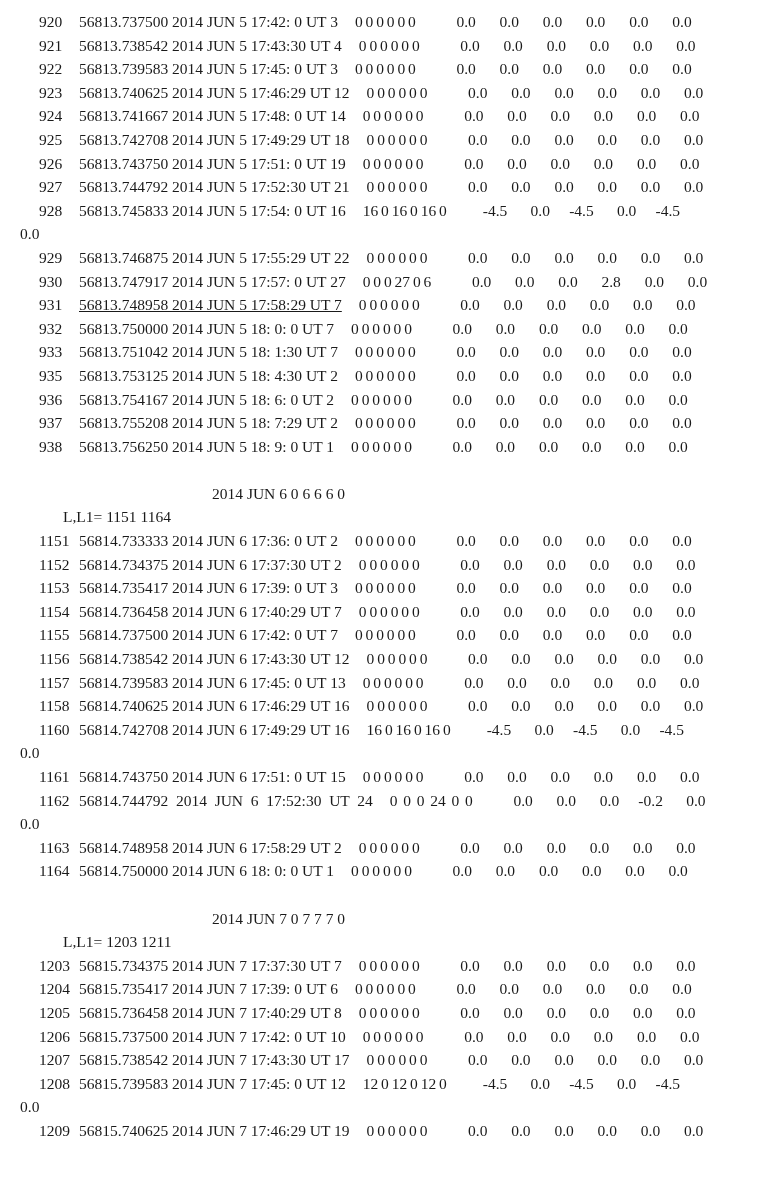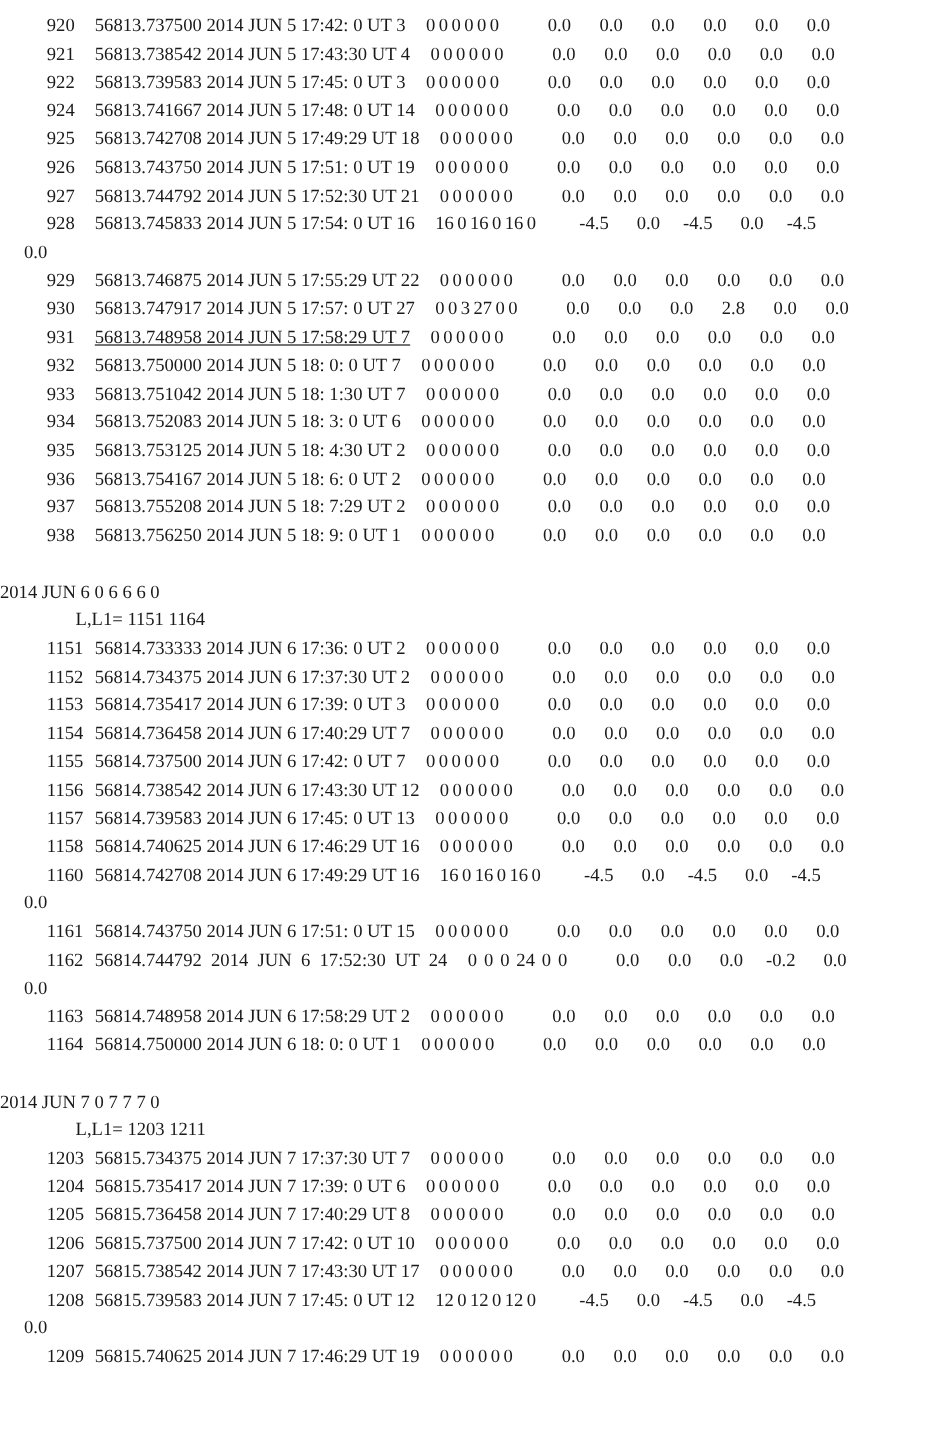--- a/index.html
+++ b/index.html
@@ -11,42 +11,42 @@
   #doc { position: absolute; left: 0; top: 10px; width: 773px; }
   .line { height: 23.6px; line-height: 23.6px; white-space: nowrap; position: relative; }
   .row { padding-left: 39px; }
   .idx { display: inline-block; width: 40px; }
   .text { display: inline; }
   .zeros { display: inline-block; margin-left: 17px; word-spacing: -1px; }
   .vals { display: inline-block; margin-left: 36px; }
   .v { display: inline-block; width: 24px; margin-right: 19.2px; text-align: right; }
   .wrap { padding-left: 20px; }
   .blank { height: 23.6px; }
-  .sechead { }
+  .sechead { padding-left: 212px; }
   .lrange { padding-left: 63px; }
 </style>
 </head>
 <body>
 
 <div id="doc">
     <div class="line row"><span class="idx">920</span><span class="text" style="white-space: pre;">56813.737500 2014 JUN 5 17:42: 0 UT 3</span><span class="zeros" style="white-space: pre;">0 0 0 0 0 0</span><span class="vals"><span class="v">0.0</span><span class="v">0.0</span><span class="v">0.0</span><span class="v">0.0</span><span class="v">0.0</span><span class="v">0.0</span></span></div>
     <div class="line row"><span class="idx">921</span><span class="text" style="white-space: pre;">56813.738542 2014 JUN 5 17:43:30 UT 4</span><span class="zeros" style="white-space: pre;">0 0 0 0 0 0</span><span class="vals"><span class="v">0.0</span><span class="v">0.0</span><span class="v">0.0</span><span class="v">0.0</span><span class="v">0.0</span><span class="v">0.0</span></span></div>
     <div class="line row"><span class="idx">922</span><span class="text" style="white-space: pre;">56813.739583 2014 JUN 5 17:45: 0 UT 3</span><span class="zeros" style="white-space: pre;">0 0 0 0 0 0</span><span class="vals"><span class="v">0.0</span><span class="v">0.0</span><span class="v">0.0</span><span class="v">0.0</span><span class="v">0.0</span><span class="v">0.0</span></span></div>
+    <div class="line row"><span class="idx">923</span><span class="text" style="white-space: pre;">56813.740625 2014 JUN 5 17:46:29 UT 12</span><span class="zeros" style="white-space: pre;">0 0 0 0 0 0</span><span class="vals"><span class="v">0.0</span><span class="v">0.0</span><span class="v">0.0</span><span class="v">0.0</span><span class="v">0.0</span><span class="v">0.0</span></span></div>
     <div class="line row"><span class="idx">924</span><span class="text" style="white-space: pre;">56813.741667 2014 JUN 5 17:48: 0 UT 14</span><span class="zeros" style="white-space: pre;">0 0 0 0 0 0</span><span class="vals"><span class="v">0.0</span><span class="v">0.0</span><span class="v">0.0</span><span class="v">0.0</span><span class="v">0.0</span><span class="v">0.0</span></span></div>
     <div class="line row"><span class="idx">925</span><span class="text" style="white-space: pre;">56813.742708 2014 JUN 5 17:49:29 UT 18</span><span class="zeros" style="white-space: pre;">0 0 0 0 0 0</span><span class="vals"><span class="v">0.0</span><span class="v">0.0</span><span class="v">0.0</span><span class="v">0.0</span><span class="v">0.0</span><span class="v">0.0</span></span></div>
     <div class="line row"><span class="idx">926</span><span class="text" style="white-space: pre;">56813.743750 2014 JUN 5 17:51: 0 UT 19</span><span class="zeros" style="white-space: pre;">0 0 0 0 0 0</span><span class="vals"><span class="v">0.0</span><span class="v">0.0</span><span class="v">0.0</span><span class="v">0.0</span><span class="v">0.0</span><span class="v">0.0</span></span></div>
     <div class="line row"><span class="idx">927</span><span class="text" style="white-space: pre;">56813.744792 2014 JUN 5 17:52:30 UT 21</span><span class="zeros" style="white-space: pre;">0 0 0 0 0 0</span><span class="vals"><span class="v">0.0</span><span class="v">0.0</span><span class="v">0.0</span><span class="v">0.0</span><span class="v">0.0</span><span class="v">0.0</span></span></div>
     <div class="line row"><span class="idx">928</span><span class="text" style="white-space: pre;">56813.745833 2014 JUN 5 17:54: 0 UT 16</span><span class="zeros" style="white-space: pre;">16 0 16 0 16 0</span><span class="vals"><span class="v">-4.5</span><span class="v">0.0</span><span class="v">-4.5</span><span class="v">0.0</span><span class="v">-4.5</span></span></div>
     <div class="line wrap">0.0</div>
     <div class="line row"><span class="idx">929</span><span class="text" style="white-space: pre;">56813.746875 2014 JUN 5 17:55:29 UT 22</span><span class="zeros" style="white-space: pre;">0 0 0 0 0 0</span><span class="vals"><span class="v">0.0</span><span class="v">0.0</span><span class="v">0.0</span><span class="v">0.0</span><span class="v">0.0</span><span class="v">0.0</span></span></div>
-    <div class="line row"><span class="idx">930</span><span class="text" style="white-space: pre;">56813.747917 2014 JUN 5 17:57: 0 UT 27</span><span class="zeros" style="white-space: pre;">0 0 3 27 0 0</span><span class="vals"><span class="v">0.0</span><span class="v">0.0</span><span class="v">0.0</span><span class="v">2.8</span><span class="v">0.0</span><span class="v">0.0</span></span></div>
+    <div class="line row"><span class="idx">930</span><span class="text" style="white-space: pre;">56813.747917 2014 JUN 5 17:57: 0 UT 27</span><span class="zeros" style="white-space: pre;">0 0 0 27 0 6</span><span class="vals"><span class="v">0.0</span><span class="v">0.0</span><span class="v">0.0</span><span class="v">2.8</span><span class="v">0.0</span><span class="v">0.0</span></span></div>
     <div class="line row"><span class="idx">931</span><span class="text" style="white-space: pre; text-decoration: underline;">56813.748958 2014 JUN 5 17:58:29 UT 7</span><span class="zeros" style="white-space: pre;">0 0 0 0 0 0</span><span class="vals"><span class="v">0.0</span><span class="v">0.0</span><span class="v">0.0</span><span class="v">0.0</span><span class="v">0.0</span><span class="v">0.0</span></span></div>
     <div class="line row"><span class="idx">932</span><span class="text" style="white-space: pre;">56813.750000 2014 JUN 5 18: 0: 0 UT 7</span><span class="zeros" style="white-space: pre;">0 0 0 0 0 0</span><span class="vals"><span class="v">0.0</span><span class="v">0.0</span><span class="v">0.0</span><span class="v">0.0</span><span class="v">0.0</span><span class="v">0.0</span></span></div>
     <div class="line row"><span class="idx">933</span><span class="text" style="white-space: pre;">56813.751042 2014 JUN 5 18: 1:30 UT 7</span><span class="zeros" style="white-space: pre;">0 0 0 0 0 0</span><span class="vals"><span class="v">0.0</span><span class="v">0.0</span><span class="v">0.0</span><span class="v">0.0</span><span class="v">0.0</span><span class="v">0.0</span></span></div>
-    <div class="line row"><span class="idx">934</span><span class="text" style="white-space: pre;">56813.752083 2014 JUN 5 18: 3: 0 UT 6</span><span class="zeros" style="white-space: pre;">0 0 0 0 0 0</span><span class="vals"><span class="v">0.0</span><span class="v">0.0</span><span class="v">0.0</span><span class="v">0.0</span><span class="v">0.0</span><span class="v">0.0</span></span></div>
     <div class="line row"><span class="idx">935</span><span class="text" style="white-space: pre;">56813.753125 2014 JUN 5 18: 4:30 UT 2</span><span class="zeros" style="white-space: pre;">0 0 0 0 0 0</span><span class="vals"><span class="v">0.0</span><span class="v">0.0</span><span class="v">0.0</span><span class="v">0.0</span><span class="v">0.0</span><span class="v">0.0</span></span></div>
     <div class="line row"><span class="idx">936</span><span class="text" style="white-space: pre;">56813.754167 2014 JUN 5 18: 6: 0 UT 2</span><span class="zeros" style="white-space: pre;">0 0 0 0 0 0</span><span class="vals"><span class="v">0.0</span><span class="v">0.0</span><span class="v">0.0</span><span class="v">0.0</span><span class="v">0.0</span><span class="v">0.0</span></span></div>
     <div class="line row"><span class="idx">937</span><span class="text" style="white-space: pre;">56813.755208 2014 JUN 5 18: 7:29 UT 2</span><span class="zeros" style="white-space: pre;">0 0 0 0 0 0</span><span class="vals"><span class="v">0.0</span><span class="v">0.0</span><span class="v">0.0</span><span class="v">0.0</span><span class="v">0.0</span><span class="v">0.0</span></span></div>
     <div class="line row"><span class="idx">938</span><span class="text" style="white-space: pre;">56813.756250 2014 JUN 5 18: 9: 0 UT 1</span><span class="zeros" style="white-space: pre;">0 0 0 0 0 0</span><span class="vals"><span class="v">0.0</span><span class="v">0.0</span><span class="v">0.0</span><span class="v">0.0</span><span class="v">0.0</span><span class="v">0.0</span></span></div>
     <div class="line blank"></div>
     <div class="line sechead">2014 JUN 6 0 6 6 6 0</div>
     <div class="line lrange">L,L1= 1151 1164</div>
     <div class="line row"><span class="idx">1151</span><span class="text" style="white-space: pre;">56814.733333 2014 JUN 6 17:36: 0 UT 2</span><span class="zeros" style="white-space: pre;">0 0 0 0 0 0</span><span class="vals"><span class="v">0.0</span><span class="v">0.0</span><span class="v">0.0</span><span class="v">0.0</span><span class="v">0.0</span><span class="v">0.0</span></span></div>
     <div class="line row"><span class="idx">1152</span><span class="text" style="white-space: pre;">56814.734375 2014 JUN 6 17:37:30 UT 2</span><span class="zeros" style="white-space: pre;">0 0 0 0 0 0</span><span class="vals"><span class="v">0.0</span><span class="v">0.0</span><span class="v">0.0</span><span class="v">0.0</span><span class="v">0.0</span><span class="v">0.0</span></span></div>
     <div class="line row"><span class="idx">1153</span><span class="text" style="white-space: pre;">56814.735417 2014 JUN 6 17:39: 0 UT 3</span><span class="zeros" style="white-space: pre;">0 0 0 0 0 0</span><span class="vals"><span class="v">0.0</span><span class="v">0.0</span><span class="v">0.0</span><span class="v">0.0</span><span class="v">0.0</span><span class="v">0.0</span></span></div>

